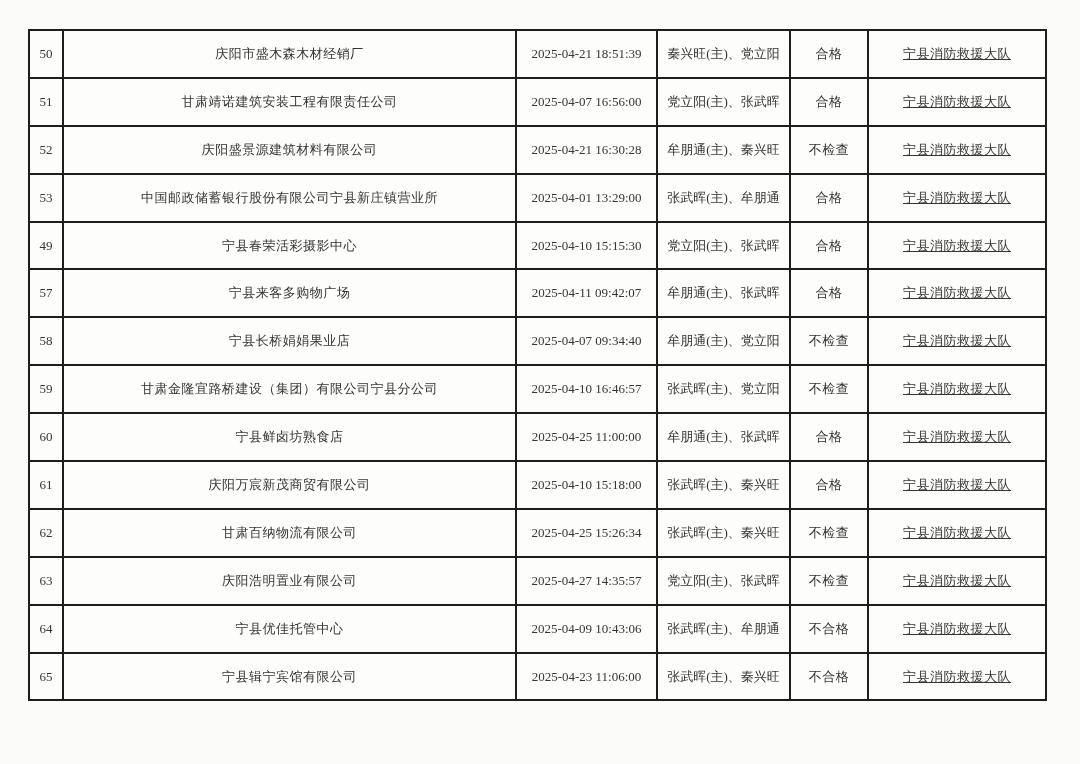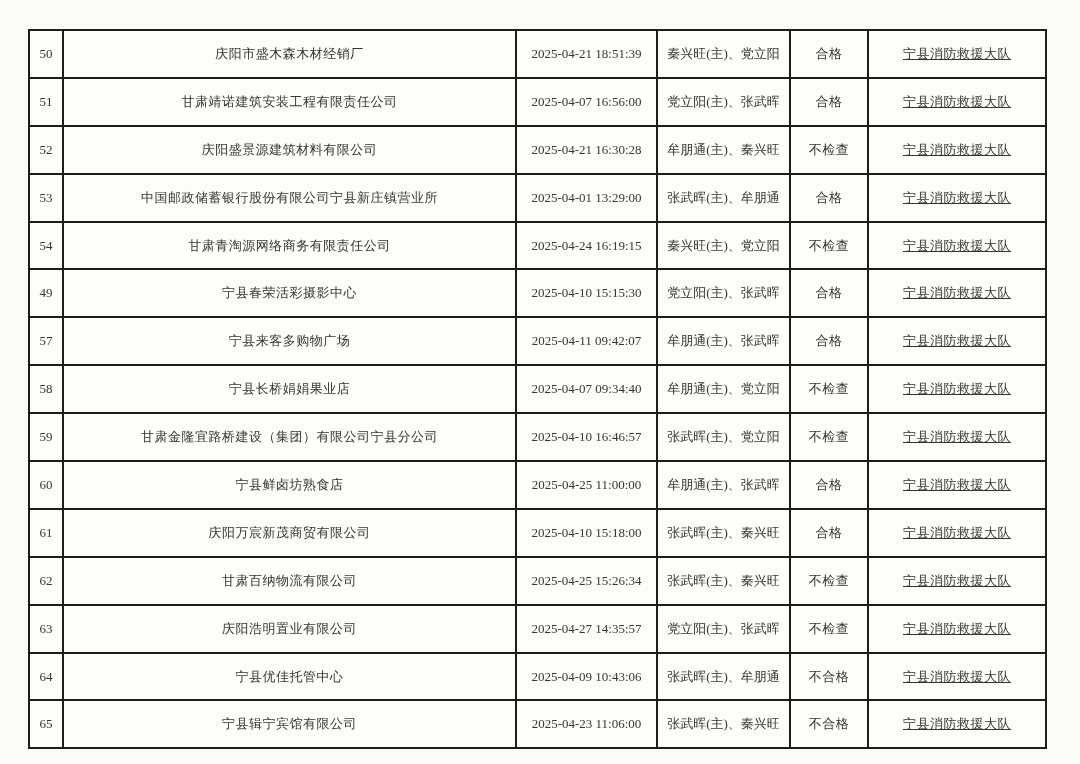--- a/index.html
+++ b/index.html
@@ -104,28 +104,20 @@
           </tr>
           <tr>
             <td class="col-no">53</td>
             <td class="col-company">中国邮政储蓄银行股份有限公司宁县新庄镇营业所</td>
             <td class="col-time">2025-04-01 13:29:00</td>
             <td class="col-inspectors">张武晖(主)、牟朋通</td>
             <td class="col-result">合格</td>
             <td class="col-brigade">宁县消防救援大队</td>
           </tr>
           <tr>
-            <td class="col-no">54</td>
-            <td class="col-company">甘肃青淘源网络商务有限责任公司</td>
-            <td class="col-time">2025-04-24 16:19:15</td>
-            <td class="col-inspectors">秦兴旺(主)、党立阳</td>
-            <td class="col-result">不检查</td>
-            <td class="col-brigade">宁县消防救援大队</td>
-          </tr>
-          <tr>
             <td class="col-no">49</td>
             <td class="col-company">宁县春荣活彩摄影中心</td>
             <td class="col-time">2025-04-10 15:15:30</td>
             <td class="col-inspectors">党立阳(主)、张武晖</td>
             <td class="col-result">合格</td>
             <td class="col-brigade">宁县消防救援大队</td>
           </tr>
           <tr>
             <td class="col-no">57</td>
             <td class="col-company">宁县来客多购物广场</td>

